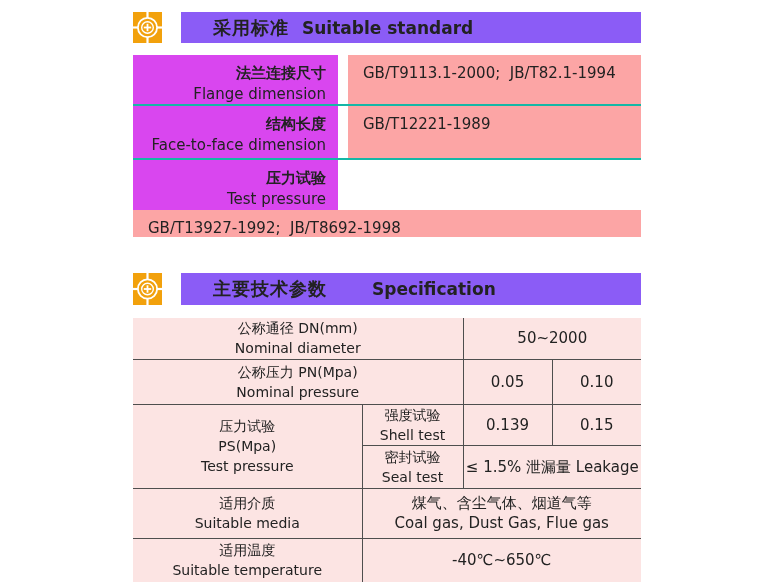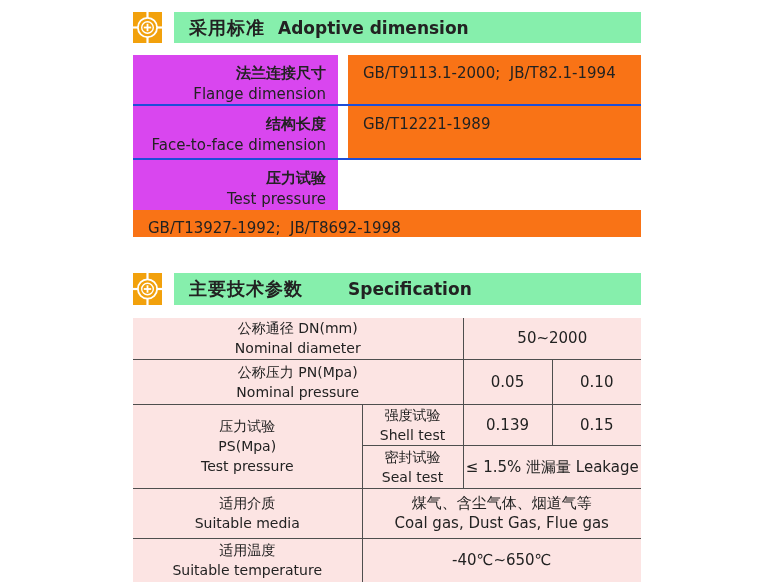--- a/index.html
+++ b/index.html
@@ -8,42 +8,42 @@
     font-family:"DejaVu Sans","Liberation Sans",sans-serif;
     color:#222222;
   }
   .content{margin-left:133px;width:508px;padding-top:12px;}
 
   
   .sec-header{display:flex;align-items:flex-start;height:31px;}
   .logo{width:29px;height:31px;flex:0 0 29px;}
   .logo svg{display:block;}
   .band{
-    flex:1;margin-left:12px;height:31px;background:#86efac;
-    display:flex;align-items:center;padding-left:15px;
+    flex:1;margin-left:19px;height:31px;background:#8b5cf6;
+    display:flex;align-items:center;padding-left:32px;
   }
   .band .zh{font-weight:bold;font-size:18px;letter-spacing:1px;}
   .band .en{font-weight:bold;font-size:17px;margin-left:13px;}
 
   
   .t1{margin-top:12px;}
   .t1row{display:flex;}
-  .t1row + .t1row{border-top:2px solid #1d4ed8;}
+  .t1row + .t1row{border-top:2px solid #14b8a6;}
   .t1row:nth-child(1){height:49px;}
   .t1row:nth-child(2){height:52px;}
   .t1row:nth-child(3){height:48px;flex-direction:column;}
   .t1label{
     width:205px;box-sizing:border-box;background:#d946ef;
     text-align:right;padding:8px 12px 0 0;
   }
   .t1label .zh{display:block;font-weight:bold;font-size:15px;line-height:21px;}
   .t1label .en{display:block;font-size:15px;line-height:21px;}
   .t1gap{width:10px;background:#ffffff;}
   .t1val{
-    flex:1;background:#f97316;padding:9px 0 0 15px;
+    flex:1;background:#fca5a5;padding:9px 0 0 15px;
     font-size:15px;white-space:pre-wrap;
   }
 
   
   .sec2{margin-top:65px;}
   .sec2 .sec-header{height:32px;}
   .sec2 .band{height:32px;gap:32px;}
 
   
   table.t2{
@@ -73,21 +73,21 @@
           <line x1="0" y1="15.5" x2="29" y2="15.5" stroke="#ffffff" stroke-width="2.2"></line>
           <line x1="14.5" y1="0" x2="14.5" y2="31" stroke="#ffffff" stroke-width="2.2"></line>
           <circle cx="14.5" cy="15.5" r="9.6" fill="#f2a10c" stroke="#ffffff" stroke-width="1.8"></circle>
           <circle cx="14.5" cy="15.5" r="5.8" fill="none" stroke="#ffffff" stroke-width="1.4"></circle>
           <line x1="14.5" y1="11.8" x2="14.5" y2="19.2" stroke="#ffffff" stroke-width="1.8"></line>
           <line x1="10.8" y1="15.5" x2="18.2" y2="15.5" stroke="#ffffff" stroke-width="1.8"></line>
         </svg>
       </span>
       <div class="band">
         <span class="zh">采用标准</span>
-        <span class="en">Adoptive dimension</span>
+        <span class="en">Suitable standard</span>
       </div>
     </div>
 
     <div class="t1">
       <div class="t1row">
         <div class="t1label">
           <span class="zh">法兰连接尺寸</span>
           <span class="en">Flange dimension</span>
         </div>
         <div class="t1gap"></div>

